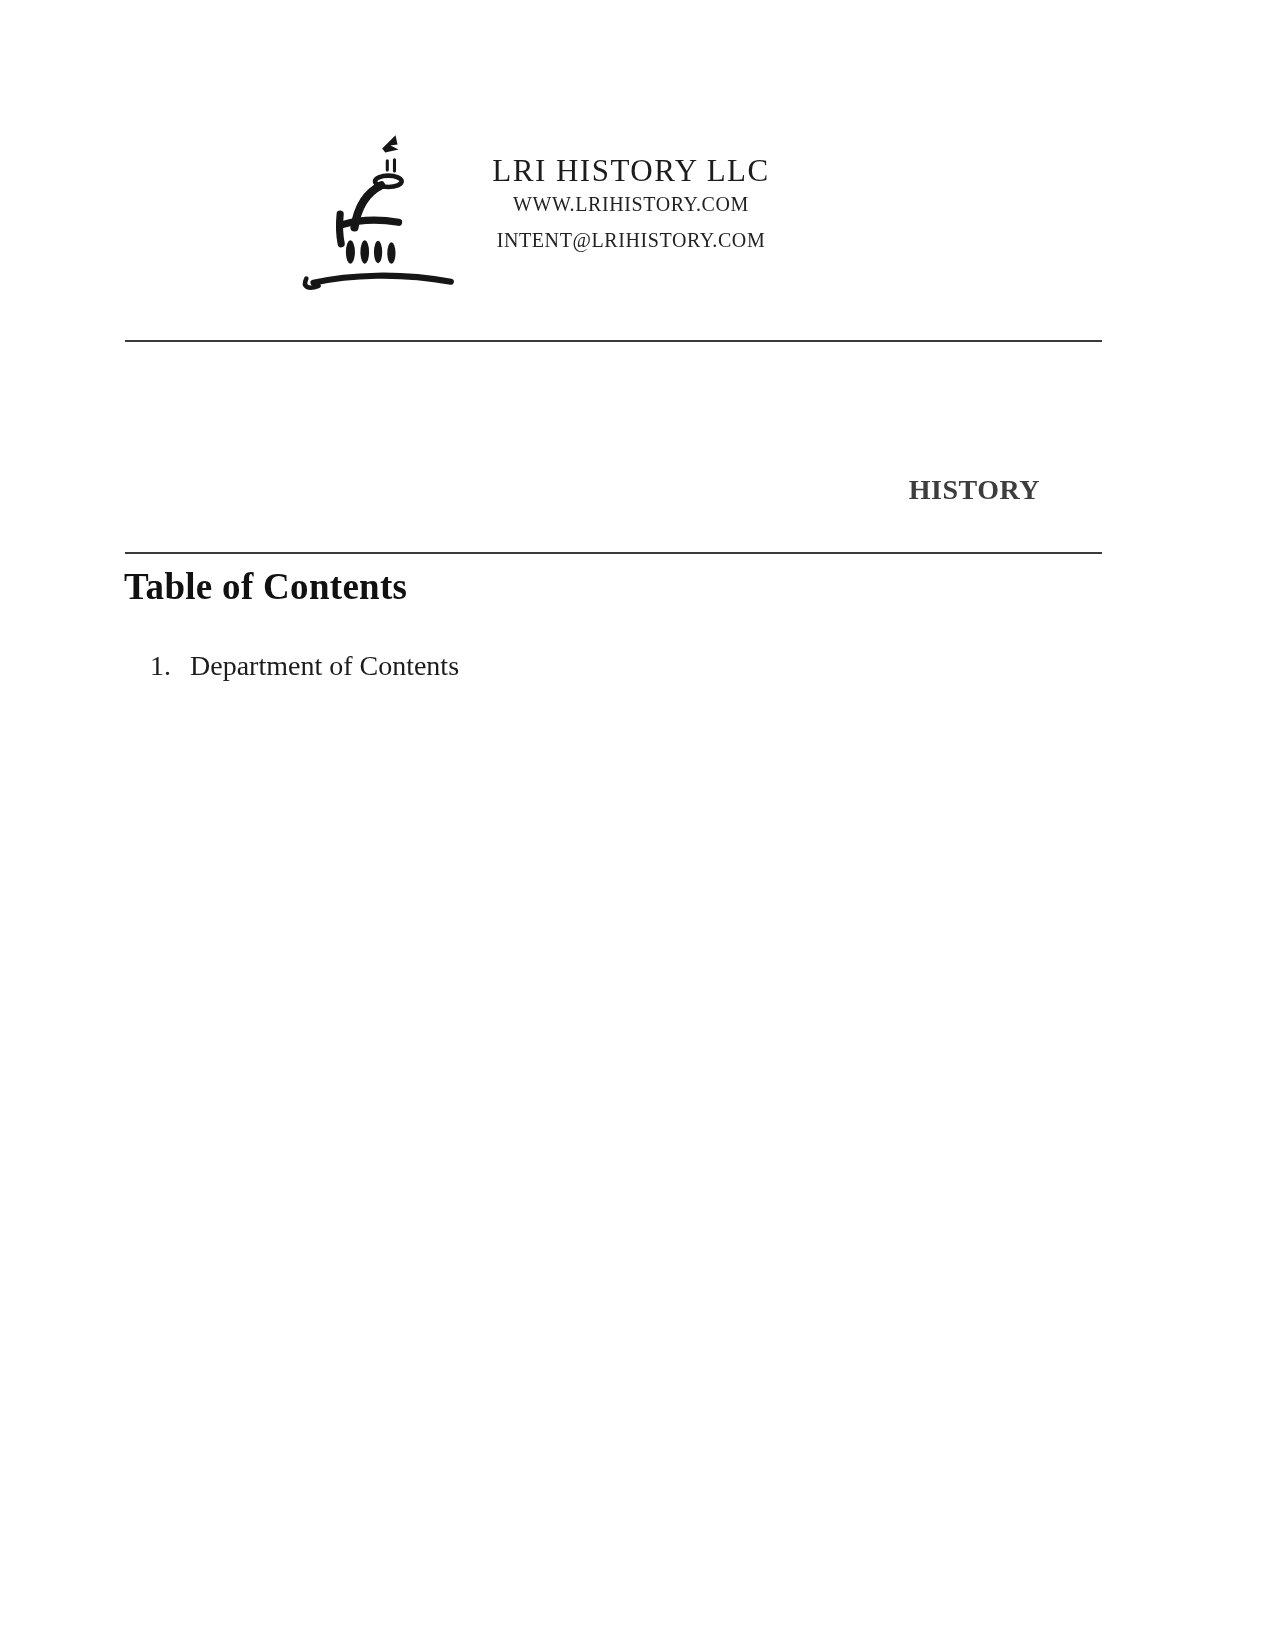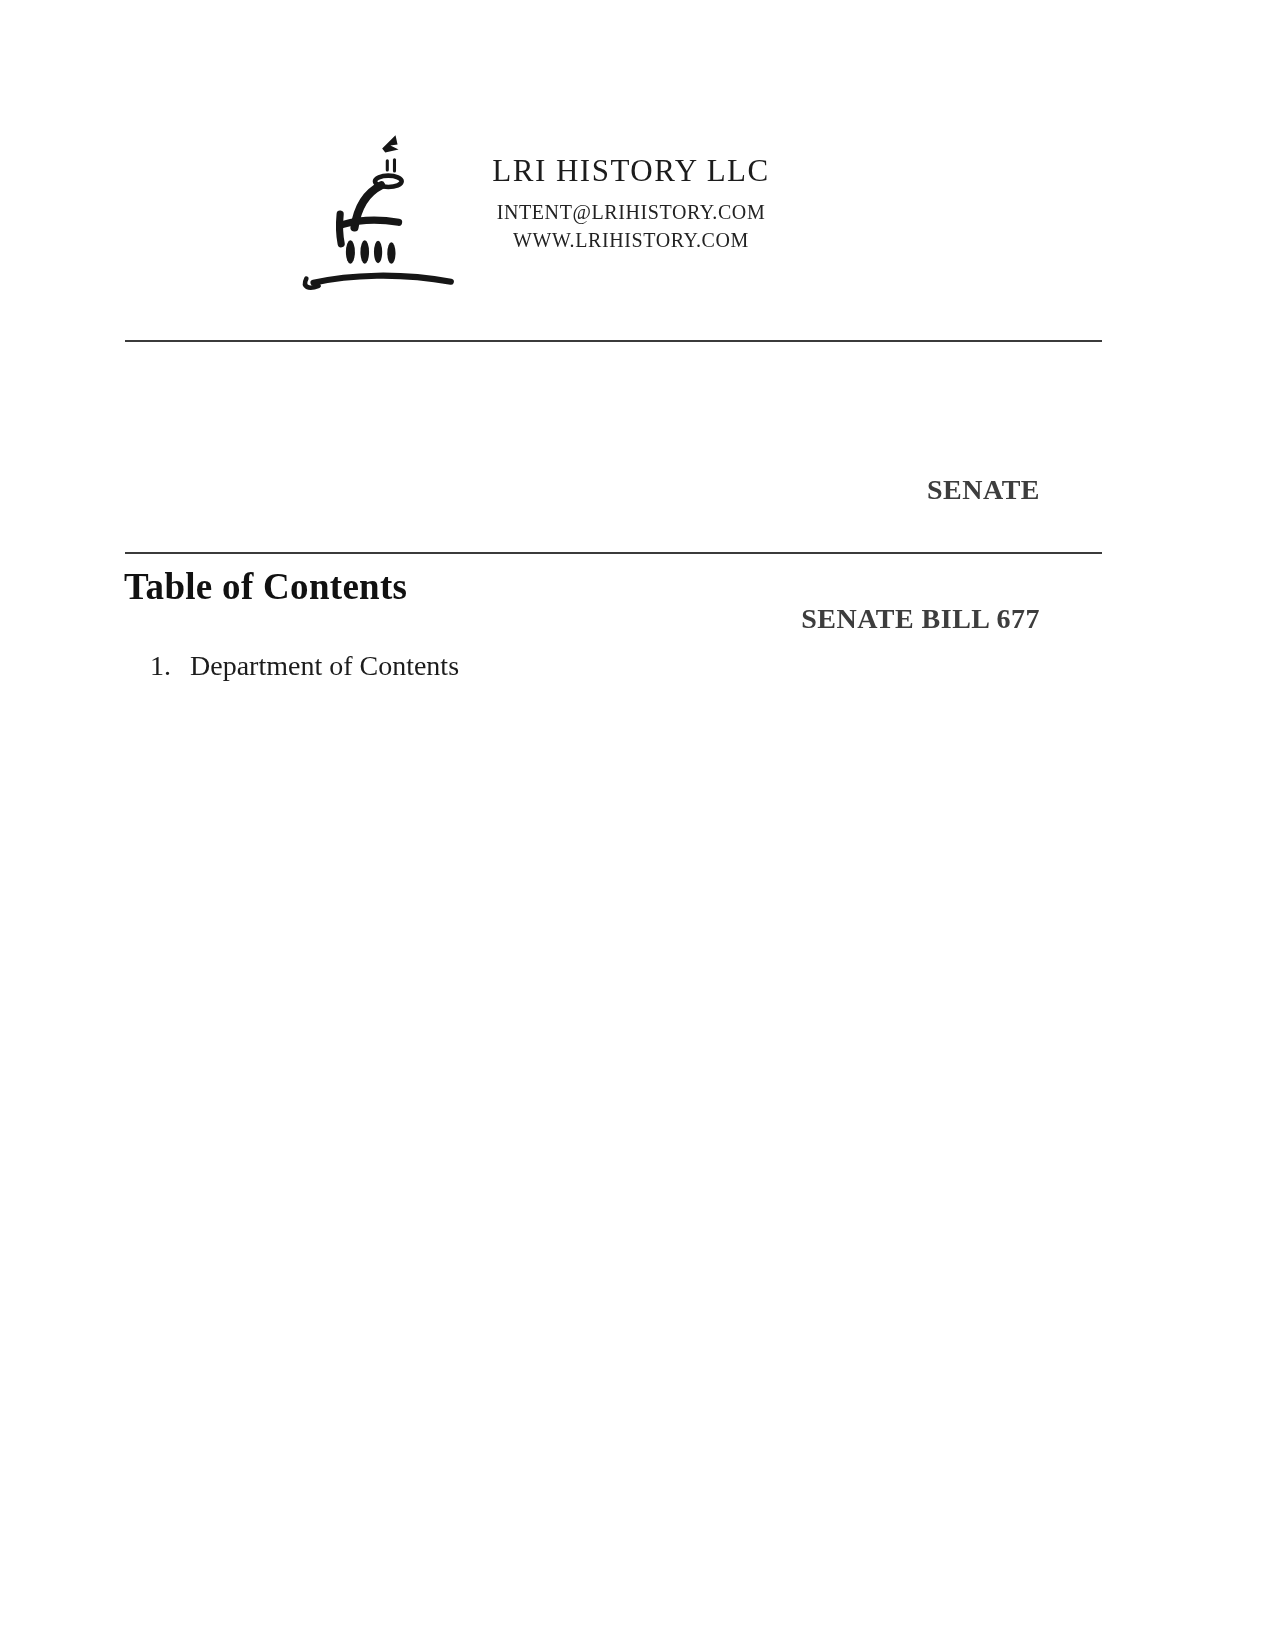--- a/index.html
+++ b/index.html
@@ -125,29 +125,28 @@
     <ellipse cx="70" cy="121" rx="4.2" ry="11.5" fill="#161616" stroke="none"></ellipse>
     <ellipse cx="83" cy="121" rx="4.0" ry="11" fill="#161616" stroke="none"></ellipse>
     <ellipse cx="96" cy="122" rx="4.0" ry="10.5" fill="#161616" stroke="none"></ellipse>
 
     <path d="M25,154 C15,158 9,155 13,147" stroke-width="4.5"></path>
     <path d="M20,151 C55,143 105,141 154,150" stroke-width="6"></path>
   </svg>
 
   <div class="letterhead">
     <div class="company-name">LRI HISTORY LLC</div>
+    <div class="contact-line">WWW.LRIHISTORY.COM</div>
     <div class="contact-line email">INTENT@LRIHISTORY.COM</div>
-    <div class="contact-line">WWW.LRIHISTORY.COM</div>
   </div>
 
   <div class="rule rule-top"></div>
 
   <div class="session-block">
-    <div>SENATE</div>
-    <div>SENATE BILL 677</div>
+    <div>HISTORY</div>
   </div>
 
   <div class="rule rule-bottom"></div>
 
   <div class="toc-title">Table of Contents</div>
 
   <div class="toc-item">
     <span class="num">1.</span>
     <span class="label">Department of Contents</span>
   </div>

